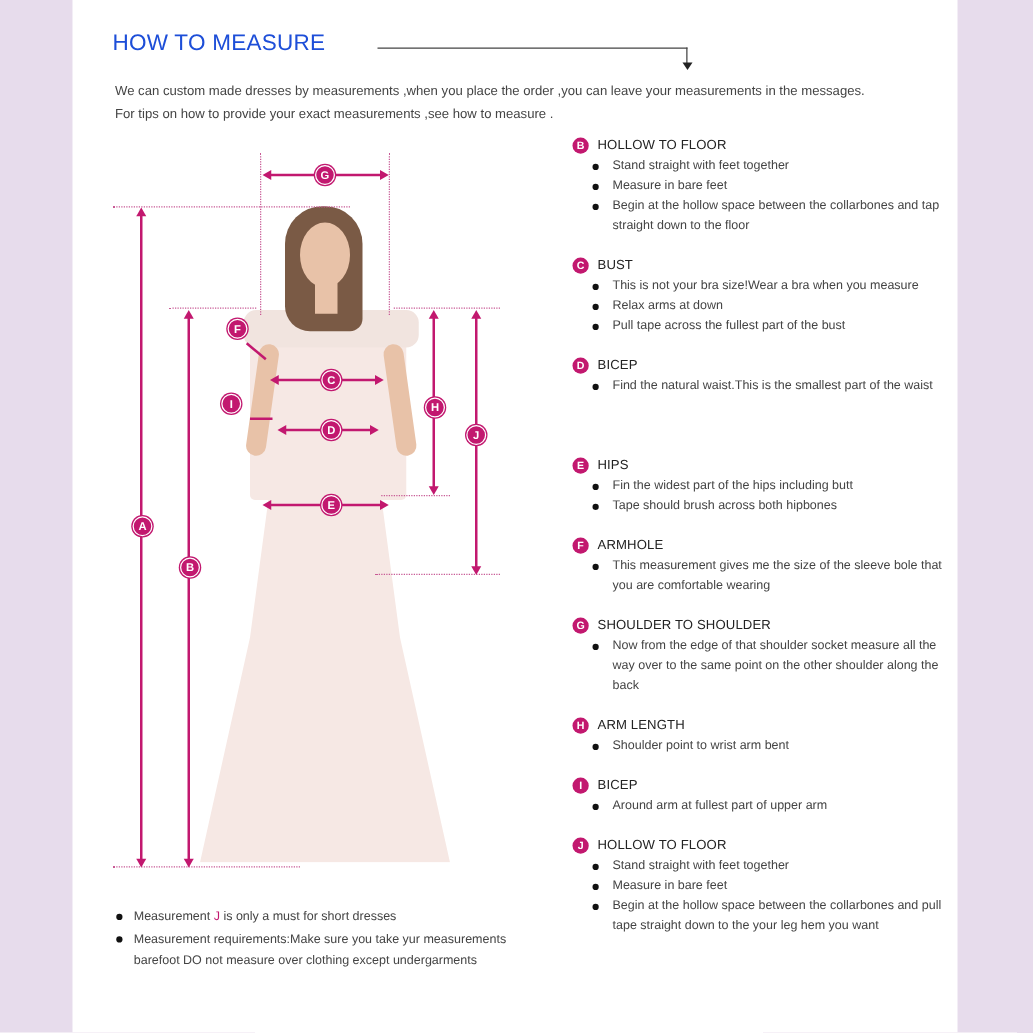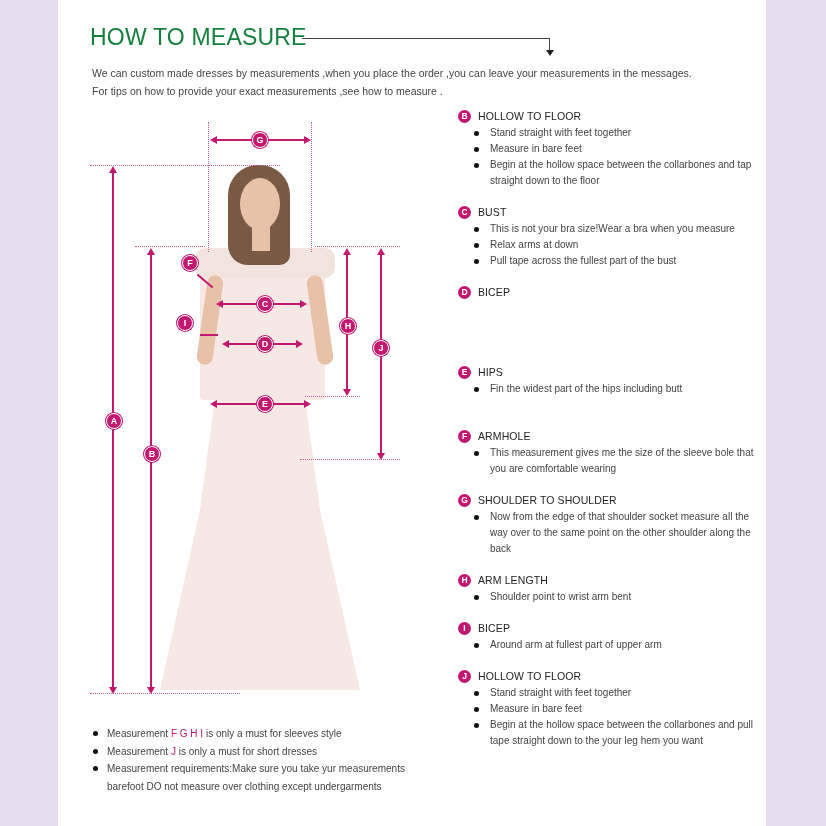--- a/index.html
+++ b/index.html
@@ -6,21 +6,21 @@
   body {
     width:826px; height:826px; position:relative; overflow:hidden;
     background:#e7dcec;
     font-family:"Liberation Sans", sans-serif;
   }
   .panel {
     position:absolute; left:58px; top:0; width:708px; height:826px;
     background:#ffffff;
   }
   .heading {
-    position:absolute; left:90px; top:24px; font-size:23px; color:#15803d;
+    position:absolute; left:90px; top:24px; font-size:18px; color:#1d4ed8;
     letter-spacing:0.2px; white-space:nowrap;
   }
   .head-line {
     position:absolute; left:302px; top:38px; width:248px; height:1px; background:#444;
   }
   .head-drop {
     position:absolute; left:549px; top:38px; width:1px; height:14px; background:#444;
   }
   .head-arrow {
     position:absolute; left:546px; top:50px; width:0; height:0;
@@ -169,28 +169,30 @@
   <div class="bul">This is not your bra size!Wear a bra when you measure</div>
   <div class="bul" style="margin-top:0">Relax arms at down</div>
   <div class="bul" style="margin-top:0">Pull tape across the fullest part of the bust</div>
 </div>
 
 <div class="section" style="top:285px;">
   <div class="sec-title">
       <span class="sec-badge">D</span>
       <span class="sec-label">BICEP</span>
     </div>
+  <div class="bul">Find the natural waist.This is the smallest part of the waist</div>
 </div>
 
 <div class="section" style="top:365px;">
   <div class="sec-title">
       <span class="sec-badge">E</span>
       <span class="sec-label">HIPS</span>
     </div>
   <div class="bul">Fin the widest part of the hips including butt</div>
+  <div class="bul" style="margin-top:0">Tape should brush across both hipbones</div>
 </div>
 
 <div class="section" style="top:429px;">
   <div class="sec-title">
       <span class="sec-badge">F</span>
       <span class="sec-label">ARMHOLE</span>
     </div>
   <div class="bul">This measurement gives me the size of the sleeve bole that you are comfortable wearing</div>
 </div>
 
@@ -222,16 +224,15 @@
   <div class="sec-title">
       <span class="sec-badge">J</span>
       <span class="sec-label">HOLLOW TO FLOOR</span>
     </div>
   <div class="bul">Stand straight with feet together</div>
   <div class="bul" style="margin-top:0">Measure in bare feet</div>
   <div class="bul" style="margin-top:0">Begin at the hollow space between the collarbones and pull tape straight down to the your leg hem you want</div>
 </div>
 
 <div class="notes">
-  <div class="note"><span>Measurement </span><span class="pink">F G H I</span><span> is only a must for sleeves style</span></div>
   <div class="note"><span>Measurement </span><span class="pink">J</span><span> is only a must for short dresses</span></div>
   <div class="note" style="width:330px;"><span>Measurement requirements:Make sure you take yur measurements barefoot DO not measure over clothing except undergarments</span></div>
 </div>
 
 </body></html>

